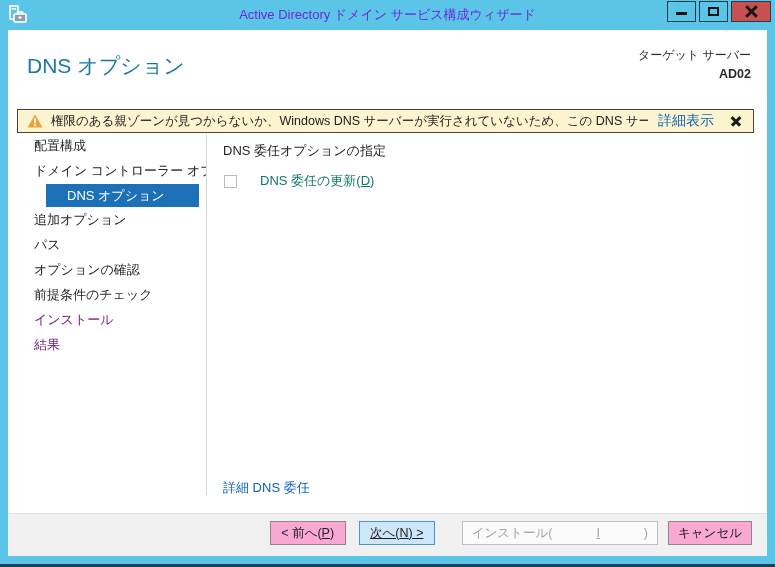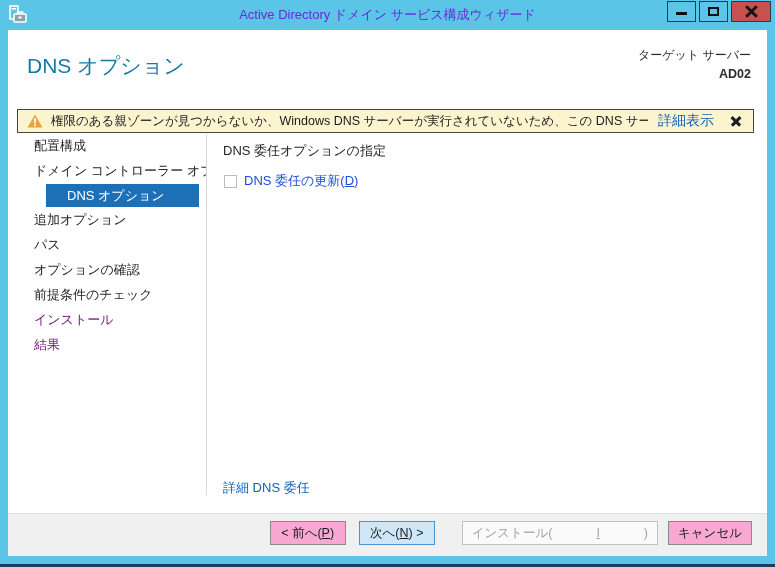--- a/index.html
+++ b/index.html
@@ -51,33 +51,33 @@
                margin-bottom:1px; cursor:default; white-space:nowrap; overflow:hidden; }
   .side-item.selected { margin-left:38px; width:153px; padding-left:21px; height:23px; line-height:23px;
                background:#1C70B8; color:#FFFFFF; }
   .side-item.disabled { color:#701a75; }
 
   
   .content { position:absolute; left:200px; top:104px; right:0; bottom:43px; }
   .section-title { position:absolute; left:15px; top:8px; font-size:13px; color:#1E1E1E; }
   .checkbox-row { position:absolute; left:16px; top:38px; display:flex; align-items:center; }
   .checkbox { width:13px; height:13px; border:1px solid #BBBBBB; background:#FFFFFF; margin-right:7px; }
-  .checkbox-label { font-size:13px; color:#1d4ed8; }
+  .checkbox-label { font-size:13px; color:#0f766e;margin-left:16px; }
   .advanced-link { position:absolute; left:15px; top:345px; font-size:13px; color:#0E62B9; cursor:pointer; }
   .key { text-decoration:underline; }
 
   
   .footer { position:absolute; left:0; right:0; bottom:0; height:43px; background:#F0F0F0;
             border-top:1px solid #E0E0E0; }
   .btn-row { position:absolute; right:15px; top:7px; display:flex; }
   .btn { height:24px; min-width:76px; padding:0 9px; font-size:12.5px; color:#1E1E1E;
          background:#f9a8d4; border:1px solid #8A8A8A; display:flex; align-items:center;
          justify-content:center; font-family:inherit; cursor:default; white-space:nowrap; }
   .btn-prev { margin-right:13px; }
-  .btn-next { margin-right:27px; }
+  .btn-next { margin-right:27px;text-decoration:underline; }
   .btn-install { margin-right:10px; }
   .btn.default { background:#CDE7F8; border-color:#4795D1; }
   .btn.disabled { background:#FAFAFA; border-color:#BDC2C6; color:#A3A3A3;gap:44px; }
 </style>
 </head>
 <body>
 
 <div class="window">
 
   <div class="titlebar">

